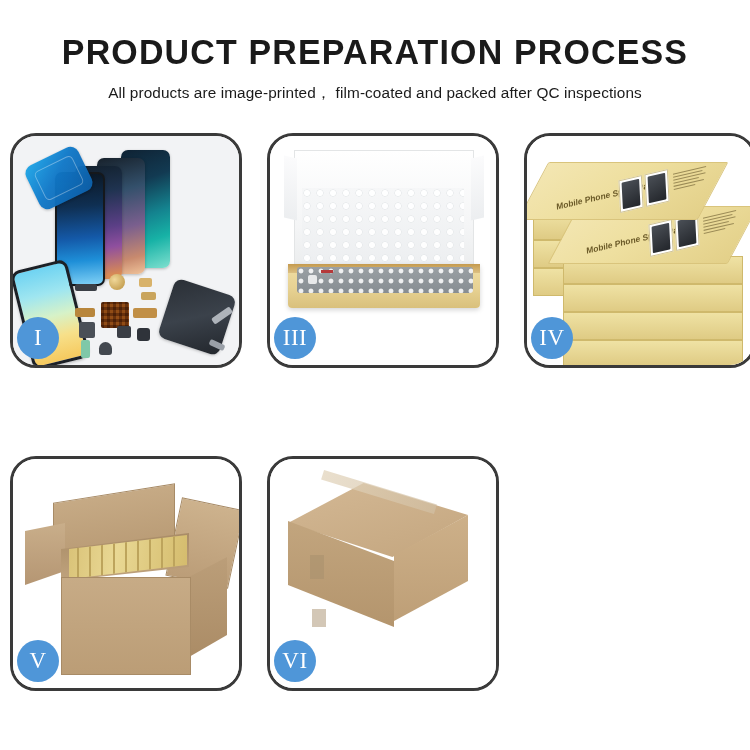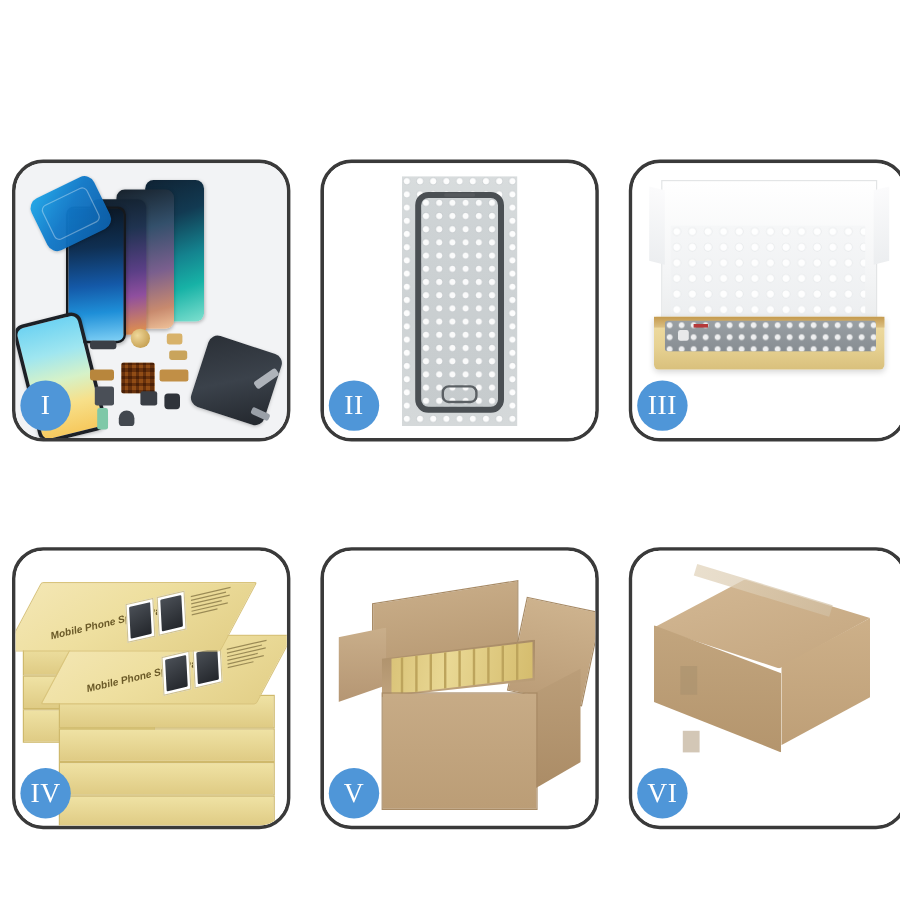--- a/index.html
+++ b/index.html
@@ -218,20 +218,24 @@
   .tape2{position:absolute;left:40px;top:96px;width:14px;height:24px;
     background:rgba(168,143,109,.55);}
   .tape3{position:absolute;left:42px;top:150px;width:14px;height:18px;
     background:rgba(168,143,109,.5);}
 </style>
 </head>
 <body>
 
 <div class="page">
 
+  <div class="header">
+    <div class="title">PRODUCT PREPARATION PROCESS</div>
+    <div class="subtitle">All products are image-printed， film-coated and packed after QC inspections</div>
+  </div>
 
   <div class="grid">
 
     <div class="panel">
       <div class="panel-inner p1">
         <div class="ph ph-a"></div>
         <div class="ph ph-b"></div>
         <div class="ph ph-c"></div>
         <div class="ph ph-d">
             <span class="notch"></span>
@@ -250,31 +254,20 @@
         <div class="chip c9"></div>
         <div class="chip c10"></div>
         <div class="chip c11"></div>
         <div class="chip c12"></div>
         <div class="chip c13"></div>
         <div class="chip c14"></div>
       </div>
       <div class="badge">I</div>
     </div>
 
-    <div class="panel">
-      <div class="panel-inner p2">
-        <div class="bw">
-          <div class="bw-screen">
-            <span class="bw-top"></span>
-            <span class="bw-home"></span>
-          </div>
-        </div>
-      </div>
-      <div class="badge">II</div>
-    </div>
 
     <div class="panel">
       <div class="panel-inner p3">
         <div class="lid"></div>
         <div class="foam"></div>
         <div class="tray">
           <div class="tray-screen">
             <span class="dot"></span>
             <span class="red"></span>
           </div>

